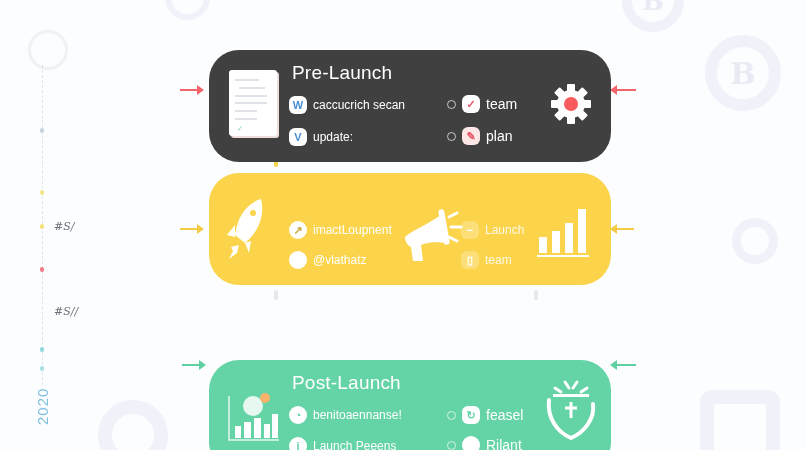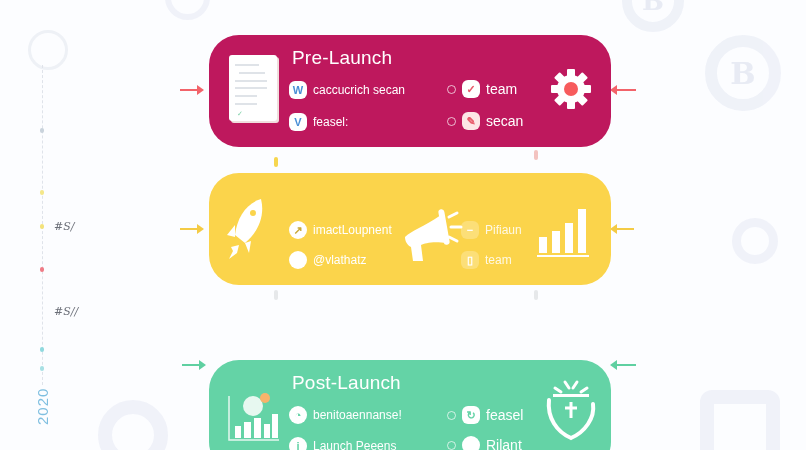--- a/index.html
+++ b/index.html
@@ -12,21 +12,21 @@
 
   
   .timeline-line { position: absolute; left: 42px; top: 65px; width: 0; height: 320px; border-left: 1px dashed #dfe3ea; }
   .timeline-top-circle { position: absolute; left: 28px; top: 30px; width: 40px; height: 40px; border-radius: 50%; border: 3px solid #eef1f6; }
   .tl-dot { position: absolute; left: 40px; width: 4px; height: 5px; border-radius: 2px; }
   .tl-label { position: absolute; left: 54px; font-size: 11px; color: #6b6f78; font-family: "DejaVu Serif", serif; font-style: italic; }
   .tl-year { position: absolute; left: 30px; top: 388px; font-size: 15px; color: #7fbfe0; transform: rotate(-90deg); transform-origin: left top; letter-spacing: 1px; }
 
   
   .card { position: absolute; left: 209px; width: 402px; height: 112px; border-radius: 30px; color: #fff; }
-  .card.red { top: 35px; background: #be185d; }
+  .card.red { top: 50px; background: #404040; }
   .card.yellow { top: 173px; background: #fbd44b; }
   .card.green { top: 322px; background: #64d3a6; margin-top: 38px; }
   .card-title { position: absolute; left: 83px; top: 12px; font-size: 19px; color: #fff; letter-spacing: 0.2px; }
 
   .item { position: absolute; display: flex; align-items: center; font-size: 12px; color: #fff; white-space: nowrap; }
   .item .ic { width: 18px; height: 18px; border-radius: 6px; background: #fff; margin-right: 6px; display: inline-flex; align-items: center; justify-content: center; font-size: 11px; font-weight: bold; }
   .item .radio { width: 9px; height: 9px; border-radius: 50%; border: 1px solid rgba(255,255,255,0.7); margin-right: 6px; }
   .item.big { font-size: 14px; }
 
   
@@ -86,31 +86,31 @@
       <div style="position:absolute;left:6px;top:48px;width:22px;height:2px;background:#dfe3e8;"></div>
       <div style="position:absolute;left:8px;top:55px;font-size:7px;color:#7fd0a8;">✓</div>
     </div>
     <div class="card-title">Pre-Launch</div>
     <div class="item" style="left:80px;top:46px;">
       <span class="ic" style="color:#4a8fd6;">W</span>
       <span>caccucrich secan</span>
     </div>
     <div class="item" style="left:80px;top:78px;">
       <span class="ic" style="color:#4a8fd6;">V</span>
-      <span>feasel:</span>
+      <span>update:</span>
     </div>
     <div class="item big" style="left:238px;top:45px;">
       <span class="radio"></span>
       <span class="ic" style="color:#e85a6a;">✓</span>
       <span>team</span>
     </div>
     <div class="item big" style="left:238px;top:77px;">
       <span class="radio"></span>
       <span class="ic" style="color:#e85a6a;background:#fde6e6;">✎</span>
-      <span>secan</span>
+      <span>plan</span>
     </div>
     <svg style="position:absolute;left:340px;top:32px;" width="44" height="44" viewBox="0 0 44 44">
       <g fill="#fff">
         <circle cx="22" cy="22" r="14"></circle>
         <rect x="18" y="2" width="8" height="9" rx="1"></rect>
         <rect x="18" y="33" width="8" height="9" rx="1"></rect>
         <rect x="2" y="18" width="9" height="8" rx="1"></rect>
         <rect x="33" y="18" width="9" height="8" rx="1"></rect>
         <rect x="18" y="2" width="8" height="9" rx="1" transform="rotate(45 22 22)"></rect>
         <rect x="18" y="2" width="8" height="9" rx="1" transform="rotate(135 22 22)"></rect>
@@ -137,21 +137,21 @@
       <span class="ic" style="border-radius:50%;"></span>
       <span>@vlathatz</span>
     </div>
     <svg style="position:absolute;left:192px;top:28px;" width="62" height="64" viewBox="0 0 62 64">
       <path d="M4 36 C10 30 22 26 40 14 L46 42 C32 40 24 42 20 44 L22 60 L12 60 L10 46 C6 44 4 40 4 36 Z" fill="#fff"></path>
       <rect x="40" y="8" width="6" height="36" rx="3" fill="#fff" transform="rotate(-10 43 26)"></rect>
       <path d="M48 16 L56 12 M50 26 L60 26 M48 36 L56 40" stroke="#fff" stroke-width="3" stroke-linecap="round"></path>
     </svg>
     <div class="item" style="left:252px;top:48px;">
       <span class="ic" style="background:rgba(255,255,255,0.25);color:#fff;">−</span>
-      <span style="opacity:0.85;">Pifiaun</span>
+      <span style="opacity:0.85;">Launch</span>
     </div>
     <div class="item" style="left:252px;top:78px;">
       <span class="ic" style="background:rgba(255,255,255,0.25);color:#fff;">▯</span>
       <span style="opacity:0.85;">team</span>
     </div>
     <svg style="position:absolute;left:328px;top:34px;" width="56" height="52" viewBox="0 0 56 52">
       <rect x="2" y="30" width="8" height="16" fill="#fff"></rect>
       <rect x="15" y="24" width="8" height="22" fill="#fff"></rect>
       <rect x="28" y="16" width="8" height="30" fill="#fff"></rect>
       <rect x="41" y="2" width="8" height="44" fill="#fff"></rect>

